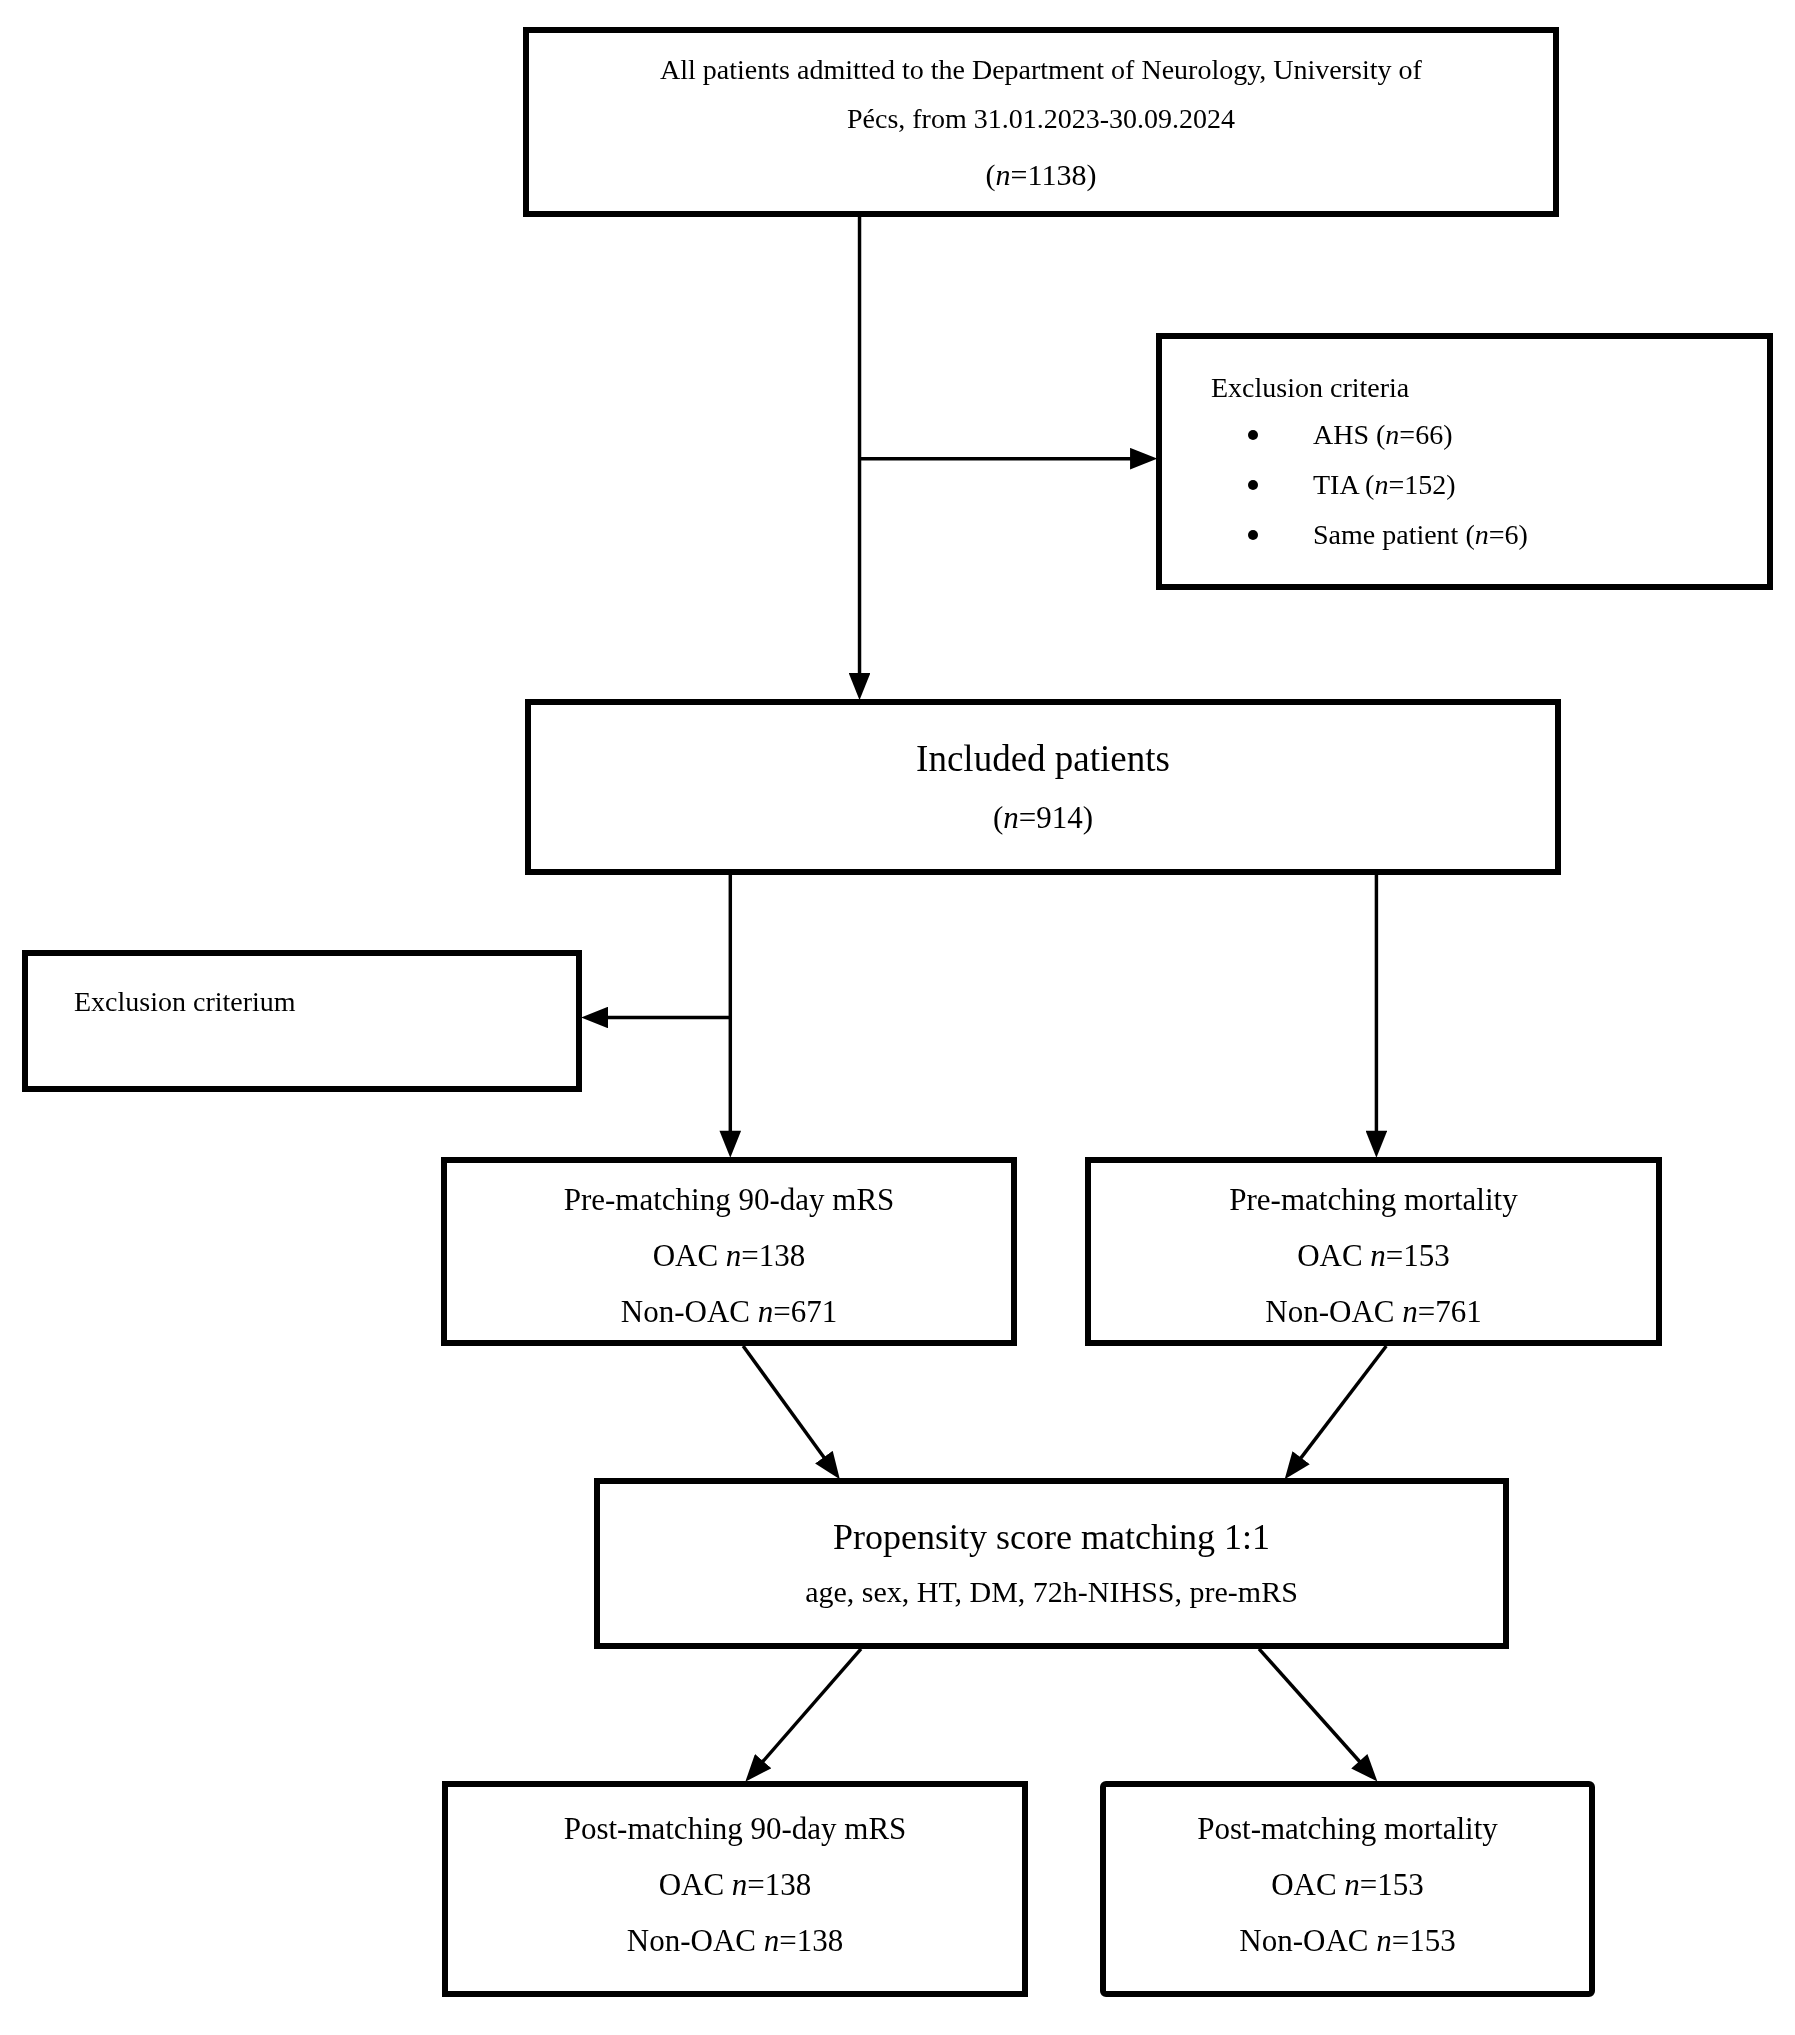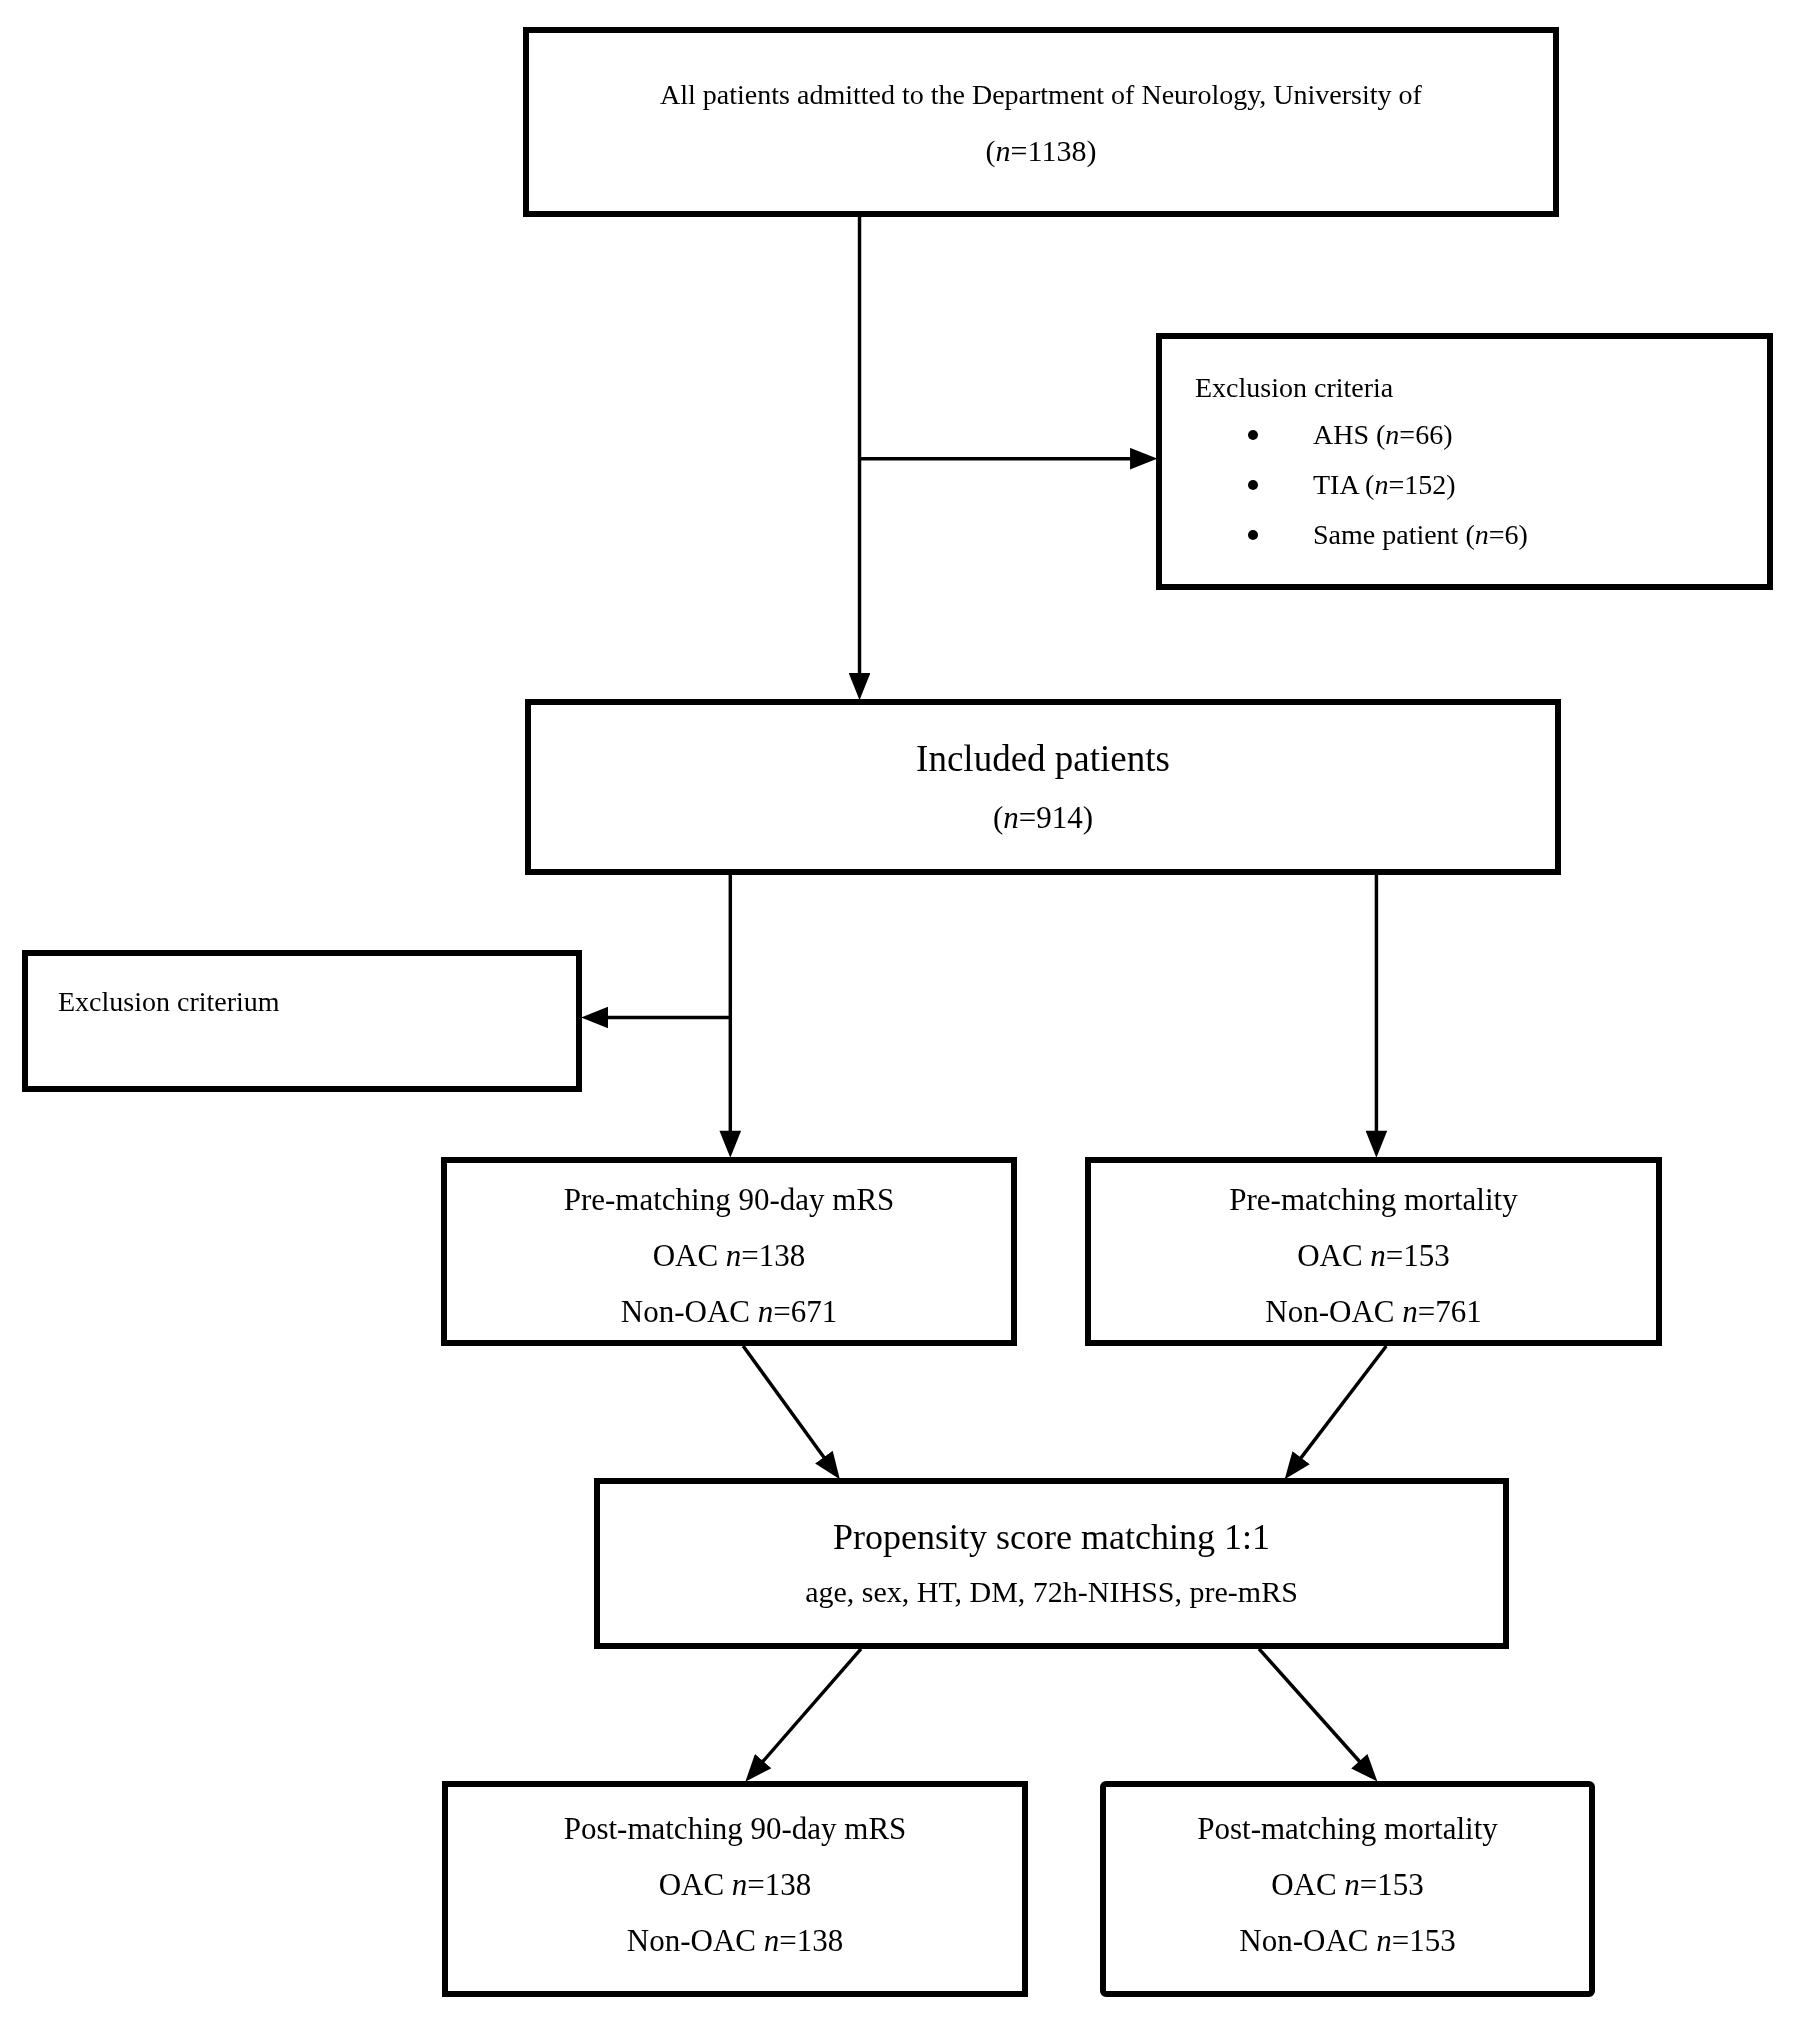--- a/index.html
+++ b/index.html
@@ -33,21 +33,21 @@
     align-items: flex-start;
     justify-content: flex-start;
     text-align: left;
   }
   
   .top-box    { left: 523px; top: 27px;   width: 1036px; height: 190px; }
   .top-line   { font-size: 28px; line-height: 49px; white-space: nowrap; }
   .top-n      { font-size: 30px; line-height: 49px; margin-top: 7px; }
   
   .excl-criteria-box { left: 1156px; top: 333px; width: 617px; height: 257px; padding-top: 26px; }
-  .excl-title  { font-size: 28px; line-height: 45px; padding-left: 33px; }
+  .excl-title  { font-size: 28px; line-height: 45px; padding-left: 33px; margin-left: 16px; }
   .bullet-row  { display: flex; align-items: center; line-height: 50px; height: 50px; font-size: 28px; }
   .excl-criteria-box .bullet-row { padding-left: 86px; gap: 16px; }
   .dot {
     display: inline-block;
     width: 10px; height: 10px;
     border-radius: 50%;
     background: #000000;
     margin-right: 39px;
     flex: 0 0 auto;
   }
@@ -89,20 +89,21 @@
     <line x1="1480" y1="2063" x2="1227" y2="2063" stroke="#000" stroke-width="7" marker-end="url(#ah)"></line>
     <line x1="2790" y1="1773" x2="2790" y2="2298" stroke="#000" stroke-width="7" marker-end="url(#ah)"></line>
     <line x1="1506" y1="2729" x2="1673" y2="2959" stroke="#000" stroke-width="7" marker-end="url(#ah)"></line>
     <line x1="2810" y1="2729" x2="2634" y2="2960" stroke="#000" stroke-width="7" marker-end="url(#ah)"></line>
     <line x1="1745" y1="3343" x2="1543" y2="3575" stroke="#000" stroke-width="7" marker-end="url(#ah)"></line>
     <line x1="2552" y1="3343" x2="2759" y2="3575" stroke="#000" stroke-width="7" marker-end="url(#ah)"></line>
   </svg>
 
   <div class="box top-box">
     <div class="top-line">All patients admitted to the Department of Neurology, University of</div>
+    <div class="top-line">Pécs, from 31.01.2023-30.09.2024</div>
     <div class="top-n">(<i>n</i>=1138)</div>
   </div>
 
   <div class="box leftalign excl-criteria-box">
     <div class="excl-title">Exclusion criteria</div>
     <div class="bullet-row">
       <span class="dot"></span>
       <span>AHS (<i>n</i>=66)</span>
     </div>
     <div class="bullet-row">

